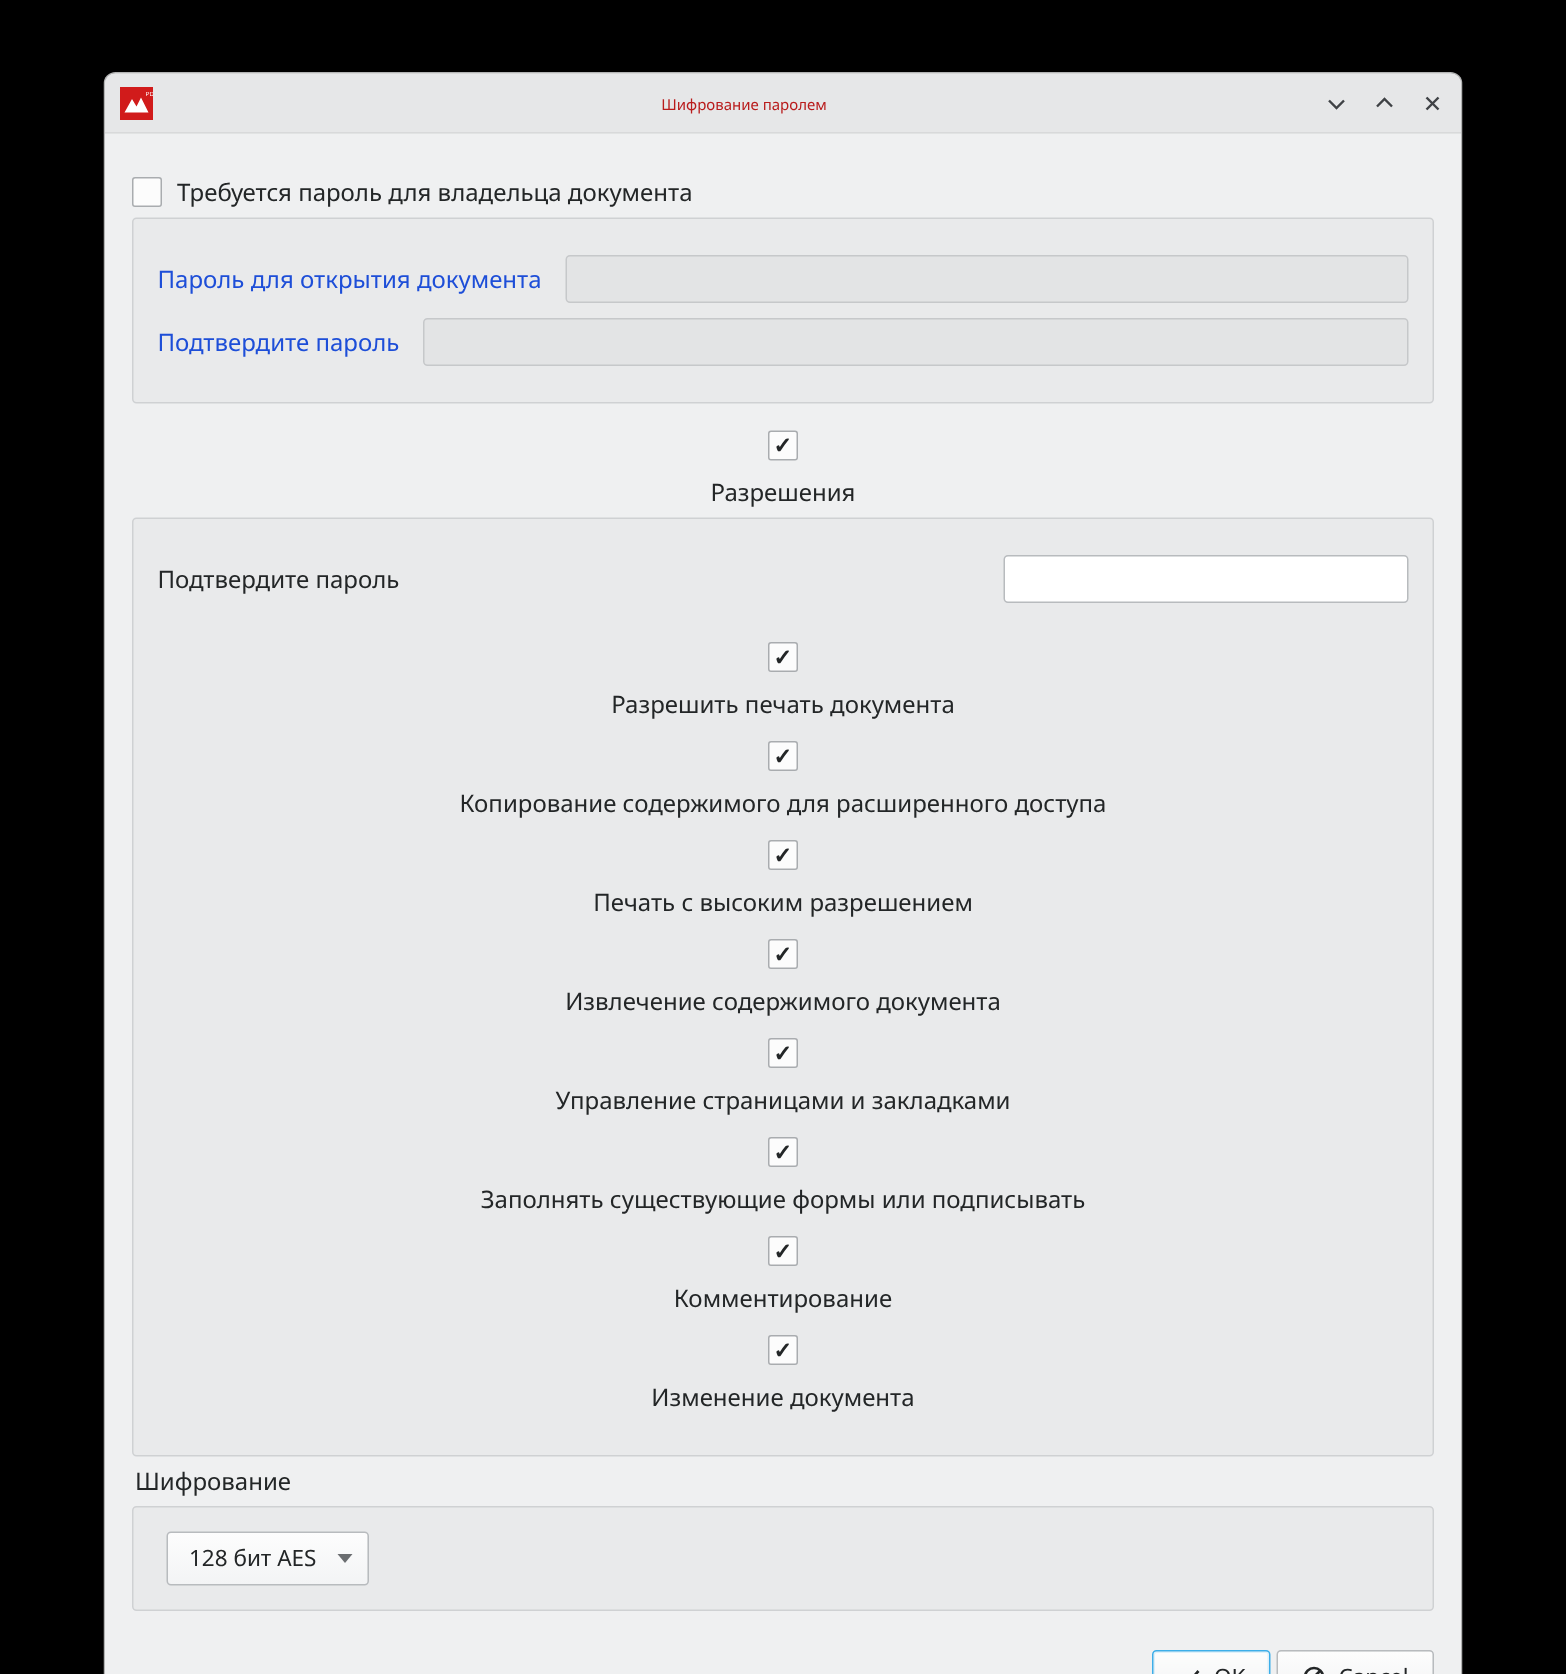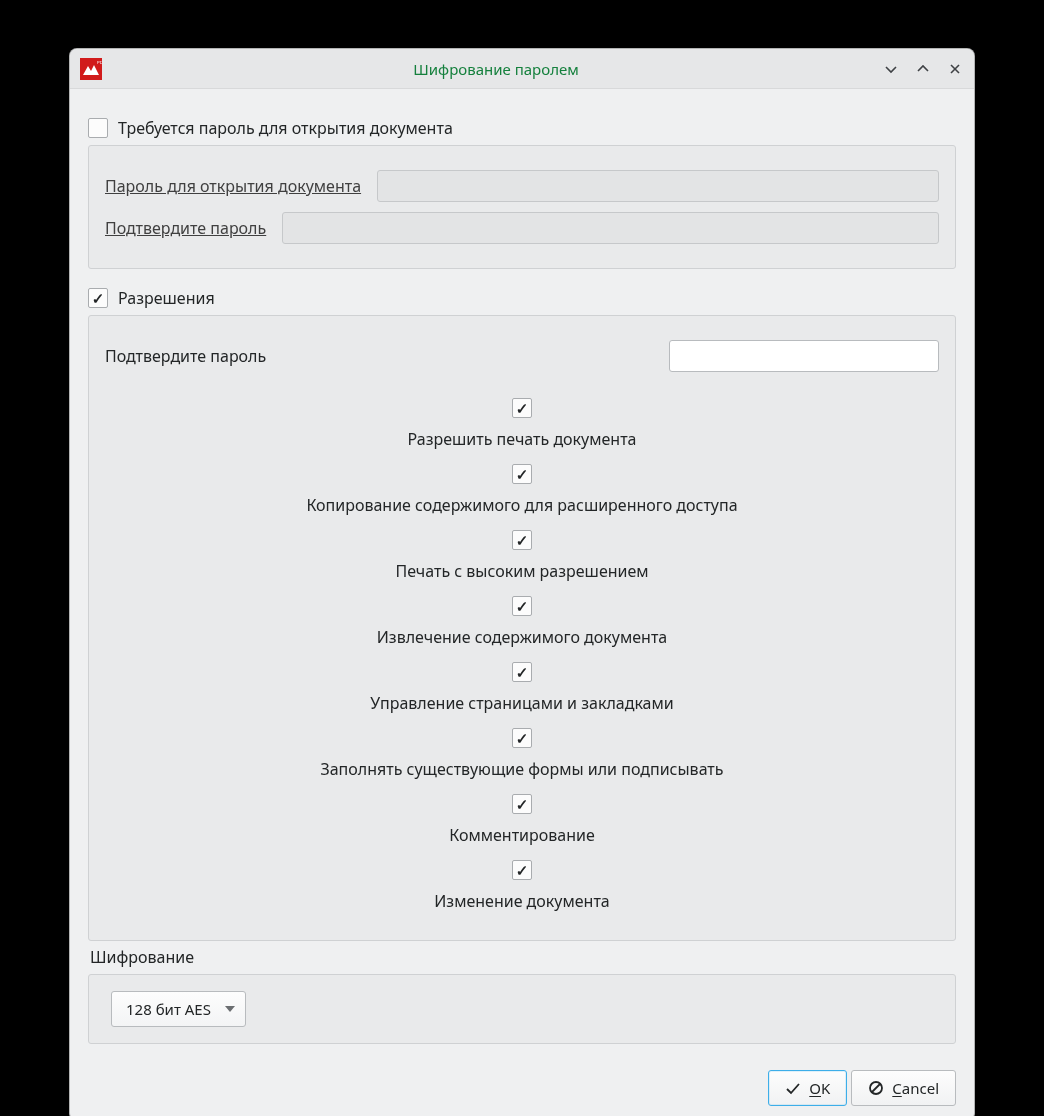--- a/index.html
+++ b/index.html
@@ -35,22 +35,22 @@
     width:22px; height:22px;
     background:#d11b1b;
     border-radius:2px;
     position:relative;
     margin-right:8px;
   }
   .app-icon svg { width:100%; height:100%; display:block; }
   .title-text {
     flex:1;
     text-align:center;
-    font-size:15px;
-    color:#15803d;
+    font-size:10px;
+    color:#b91c1c;
   }
   .win-buttons { display:flex; gap:14px; align-items:center; }
   .win-btn { width:18px; height:18px; display:flex; align-items:center; justify-content:center; color:#4a4d50; }
   .win-btn svg { width:14px; height:14px; display:block; stroke:#3f4245; }
 
   .content { padding:18px 18px 14px 18px; }
 
   .chk-row { display:flex; align-items:center; gap:10px; margin:10px 0 6px 0;}
   .chk-row.sub { margin:6px 0;flex-direction:column; }
   .checkbox {
@@ -72,21 +72,21 @@
 
   .panel {
     border:1px solid #cfd1d3;
     background:#e9eaeb;
     border-radius:3px;
     padding:14px 16px;
     margin-top:6px;
   }
 
   .field-row { display:flex; align-items:center; margin:10px 0; gap:16px;}
-  .field-row.disabled .field-label { color:#404040;text-decoration:underline; }
+  .field-row.disabled .field-label { color:#1d4ed8; }
   .field-label { font-size:16px; flex:0 0 auto; }
   .field-input {
     flex:1;
     height:32px;
     border:1px solid #b8bbbe;
     background:#fff;
     border-radius:3px;
   }
   .field-row.disabled .field-input {
     background:#e3e4e5;
@@ -174,35 +174,35 @@
             <line x1="11" y1="3" x2="3" y2="11"></line>
           </svg>
       </div>
     </div>
   </div>
 
   <div class="content">
 
     <div class="chk-row">
       <div class="checkbox"></div>
-      <div class="chk-label">Требуется пароль для открытия документа</div>
+      <div class="chk-label">Требуется пароль для владельца документа</div>
     </div>
 
     <div class="panel">
       <div class="field-row disabled">
         <div class="field-label">Пароль для открытия документа</div>
         <div class="field-input"></div>
       </div>
       <div class="field-row disabled">
         <div class="field-label">Подтвердите пароль</div>
         <div class="field-input"></div>
       </div>
     </div>
 
-    <div class="chk-row" style="margin-top:18px;">
+    <div class="chk-row" style="margin-top:18px;flex-direction:column;">
       <div class="checkbox checked"></div>
       <div class="chk-label">Разрешения</div>
     </div>
 
     <div class="panel">
       <div class="field-row right-input">
         <div class="field-label">Подтвердите пароль</div>
         <div class="field-input"></div>
       </div>
 

